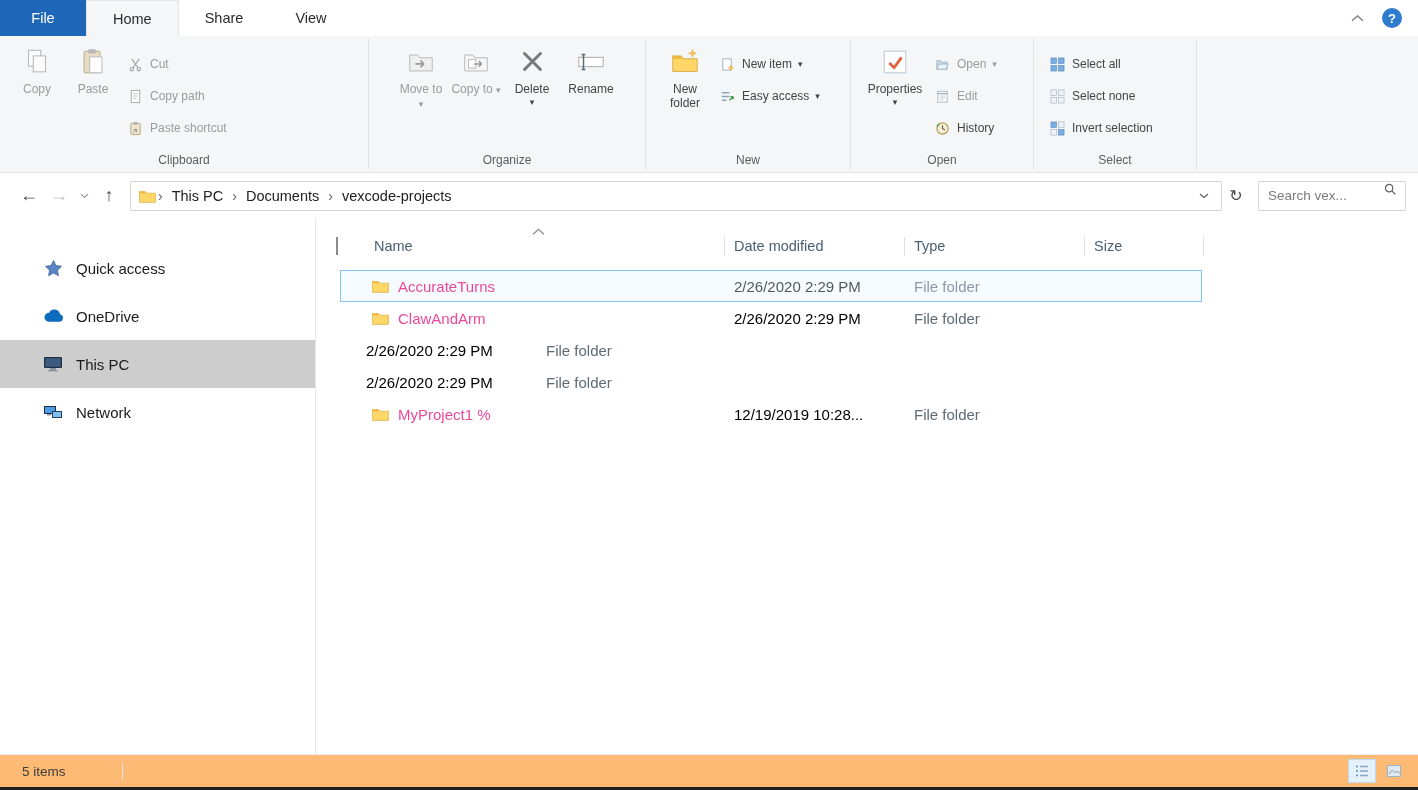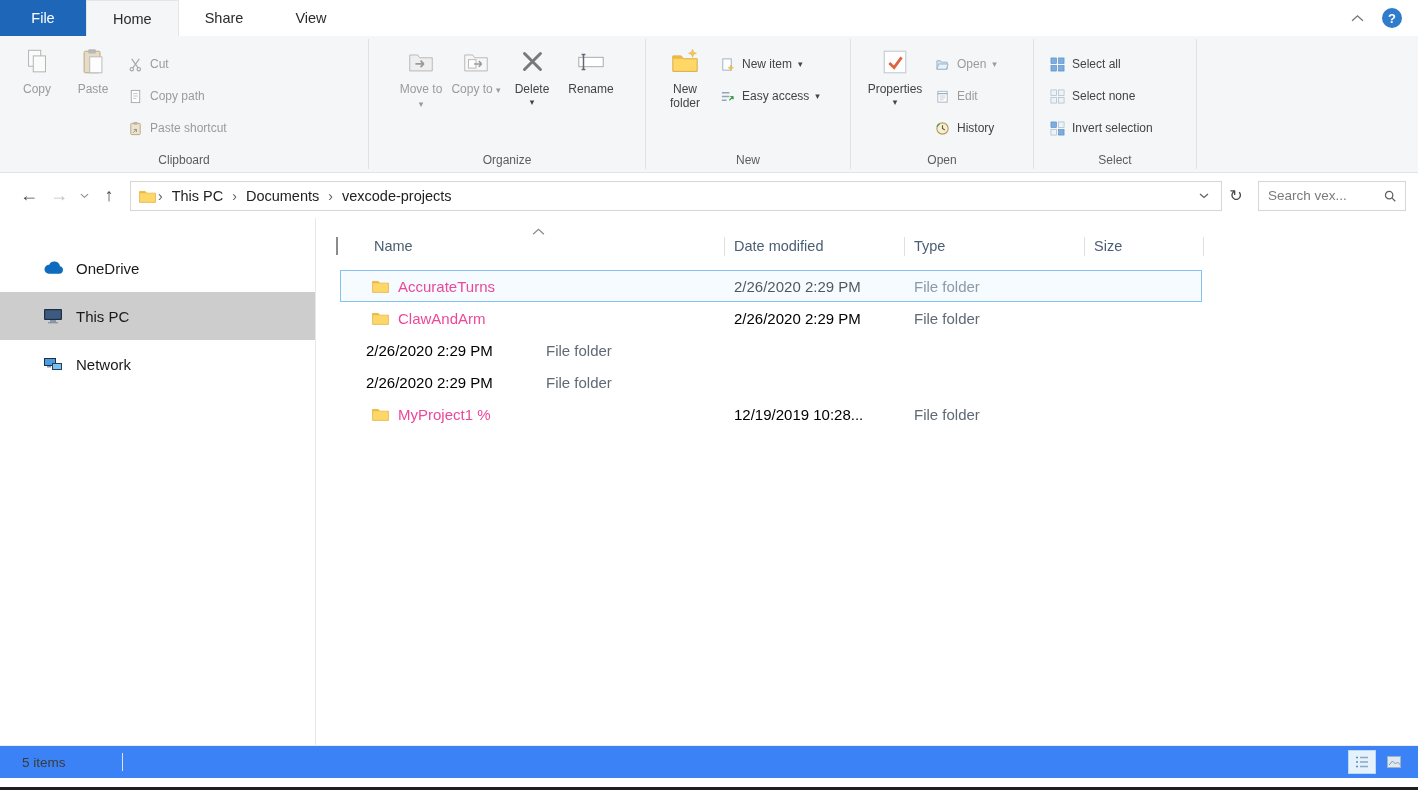--- a/index.html
+++ b/index.html
@@ -40,21 +40,21 @@
   
   .addressbar { position:absolute; top:173px; left:0; right:0; height:45px; background:#fff; display:flex; align-items:center; padding:0 12px 0 14px; }
   .nav-btn { width:30px; height:30px; display:flex; align-items:center; justify-content:center; font-size:18px; color:#4a4a4a; }
   .nav-btn.small { width:20px; }
   .nav-btn.disabled { color:#c0c0c0; }
   .crumbbox { flex:1; height:30px; border:1px solid #d6d6d6; display:flex; align-items:center; padding:0 6px 0 8px; margin-left:6px; }
   .crumb { padding:0 7px; font-size:14.5px; color:#222; white-space:nowrap; }
   .crumb-sep { color:#5f5f5f; font-size:14px; padding:0 2px; }
   .crumb-chevron { margin-left:auto; width:22px; display:flex; justify-content:center; }
   .refresh-btn { width:28px; height:30px; display:flex; align-items:center; justify-content:center; font-size:16px; color:#4a4a4a; }
-  .searchbox { width:148px; height:30px; border:1px solid #d6d6d6; display:flex; align-items:center; padding:0 8px 0 9px; margin-left:8px; }
+  .searchbox { width:148px; height:30px; border:1px solid #d6d6d6; display:flex; padding:0 8px 0 9px; margin-left:8px; }
   .searchbox input { border:none; outline:none; flex:1; width:100px; font-family:"Liberation Sans",sans-serif; font-size:13.5px; color:#333; }
   .searchbox input::placeholder { color:#7b7b7b; }
 
   
   .main { position:absolute; top:218px; left:0; right:0; bottom:36px; display:flex; }
   .sidebar { width:316px; border-right:1px solid #e8e8e8; padding-top:26px; }
   .side-item { height:48px; display:flex; align-items:center; padding-left:42px; gap:12px; font-size:15px; color:#1a1a1a; }
   .side-item.selected { background:#cdcdcd; }
   .side-icon { width:22px; display:flex; justify-content:center; }
 
@@ -72,21 +72,21 @@
   .rows { margin-top:6px; }
   .file-row { position:relative; width:888px; height:32px; display:flex; align-items:center; font-size:15px; }
   .file-row.selected::before { content:""; position:absolute; left:24px; right:2px; top:0; bottom:0; border:1px solid #84c3ee; background:rgba(229,243,254,0.35); }
   .c-check { width:40px; }
   .c-name { width:368px; display:flex; align-items:center; padding-left:16px; gap:9px; position:relative; color:#ec4899; }
   .c-date { width:180px; padding-left:10px; color:#000000; }
   .c-type { width:180px; padding-left:10px; color:#5f6a75; }
   .c-size { width:120px; padding-left:10px; color:#5f6a75; }
 
   
-  .statusbar { position:absolute; left:0; right:0; bottom:12px; height:33px; background:#3b82f6; border-top:1px solid #ececec; display:flex; align-items:center;gap:36px; }
+  .statusbar { position:absolute; left:0; right:0; bottom:3px; height:33px; background:#fdba74; border-top:1px solid #ececec; display:flex; align-items:center;gap:36px; }
   .sb-count { padding-left:22px; font-size:13.5px; color:#3b3b3b; }
   .sb-sep { width:1px; height:18px; background:#e2e2e2; margin-left:20px; }
   .sb-right { margin-left:auto; display:flex; gap:4px; padding-right:10px; }
   .view-btn { width:28px; height:24px; display:flex; align-items:center; justify-content:center; }
   .view-btn.active { background:#e5f1fb; border:1px solid #bcd9ef; }
   .bottom-edge { position:absolute; bottom:0; left:0; right:0; height:3px; background:#1f1f1f; }
 </style>
 </head>
 <body>
 
@@ -386,20 +386,28 @@
         </svg>
     </span>
   </div>
 </div>
 
 <div class="main">
 
   <div class="sidebar">
     <div class="side-item">
       <span class="side-icon">
+        <svg viewBox="0 0 20 20" width="19" height="19">
+            <path d="M10 1.5l2.6 5.4 5.9.8-4.3 4.1 1 5.8-5.2-2.8-5.2 2.8 1-5.8L1.5 7.7l5.9-.8z" fill="#5b84c4" stroke="#3f66a0" stroke-width=".8"></path>
+          </svg>
+      </span>
+      <span>Quick access</span>
+    </div>
+    <div class="side-item">
+      <span class="side-icon">
         <svg viewBox="0 0 22 14" width="21" height="14">
             <path d="M6 13h11a4 4 0 0 0 .8-7.9A6 6 0 0 0 6.5 3.6 4.7 4.7 0 0 0 6 13z" fill="#0d6cbd"></path>
           </svg>
       </span>
       <span>OneDrive</span>
     </div>
     <div class="side-item selected">
       <span class="side-icon">
         <svg viewBox="0 0 20 16" width="20" height="16">
             <rect x="1" y="1" width="18" height="11" rx="1" fill="#1e2f45"></rect>

